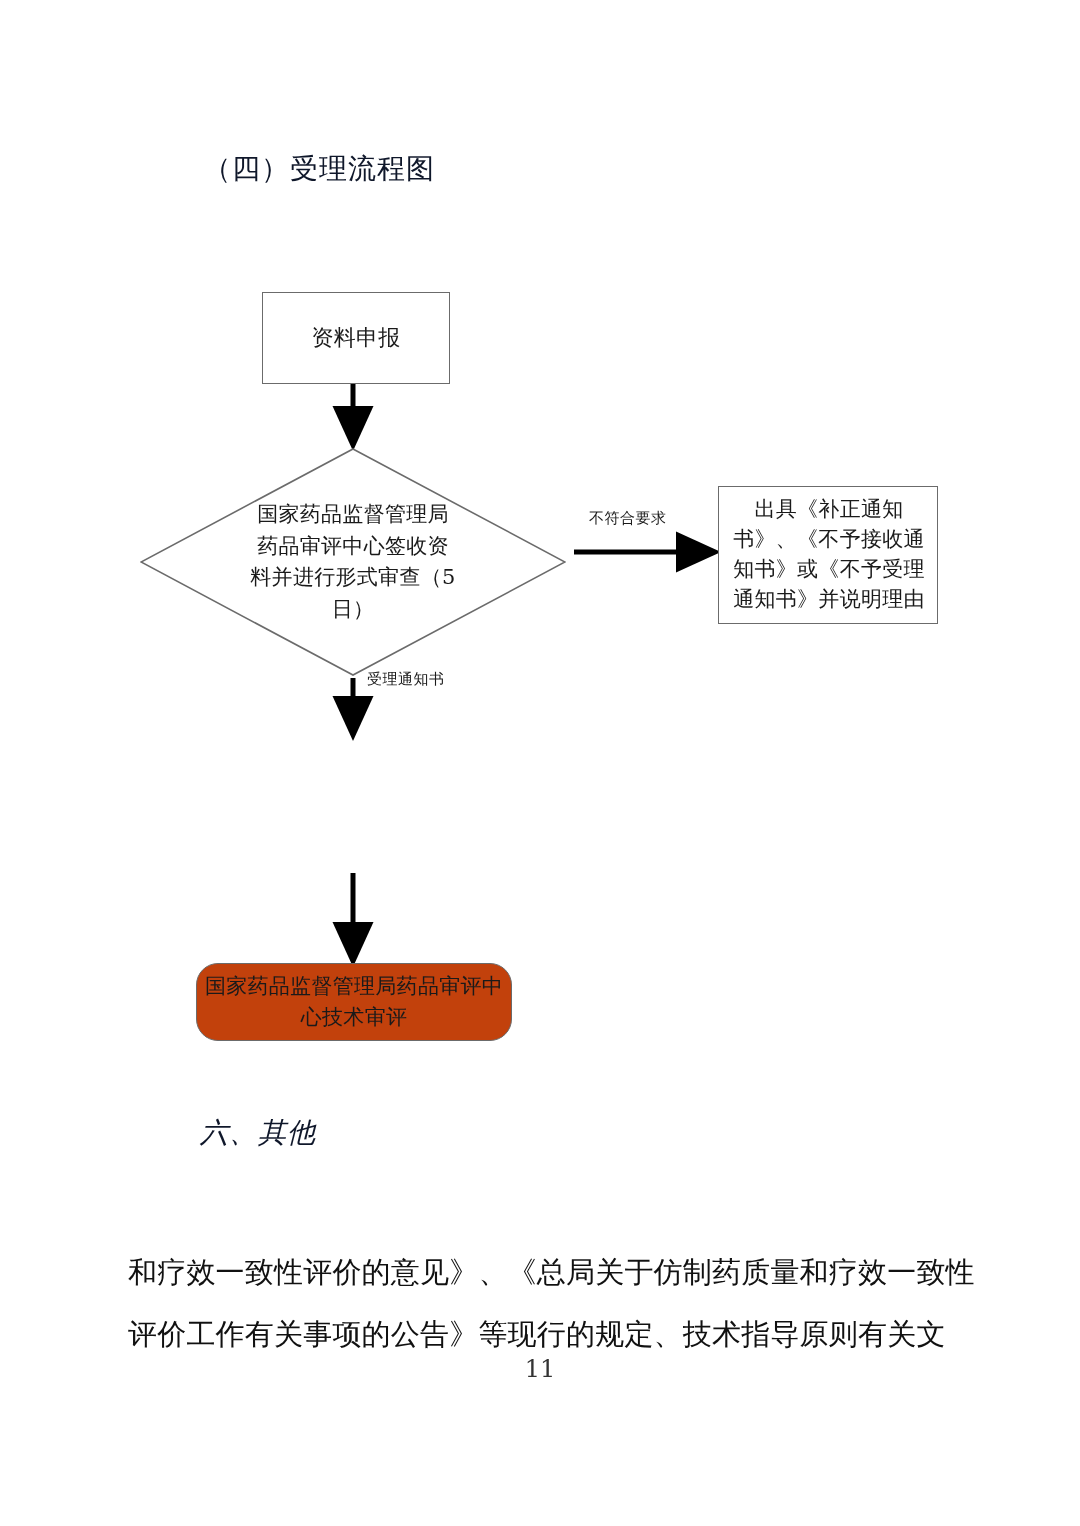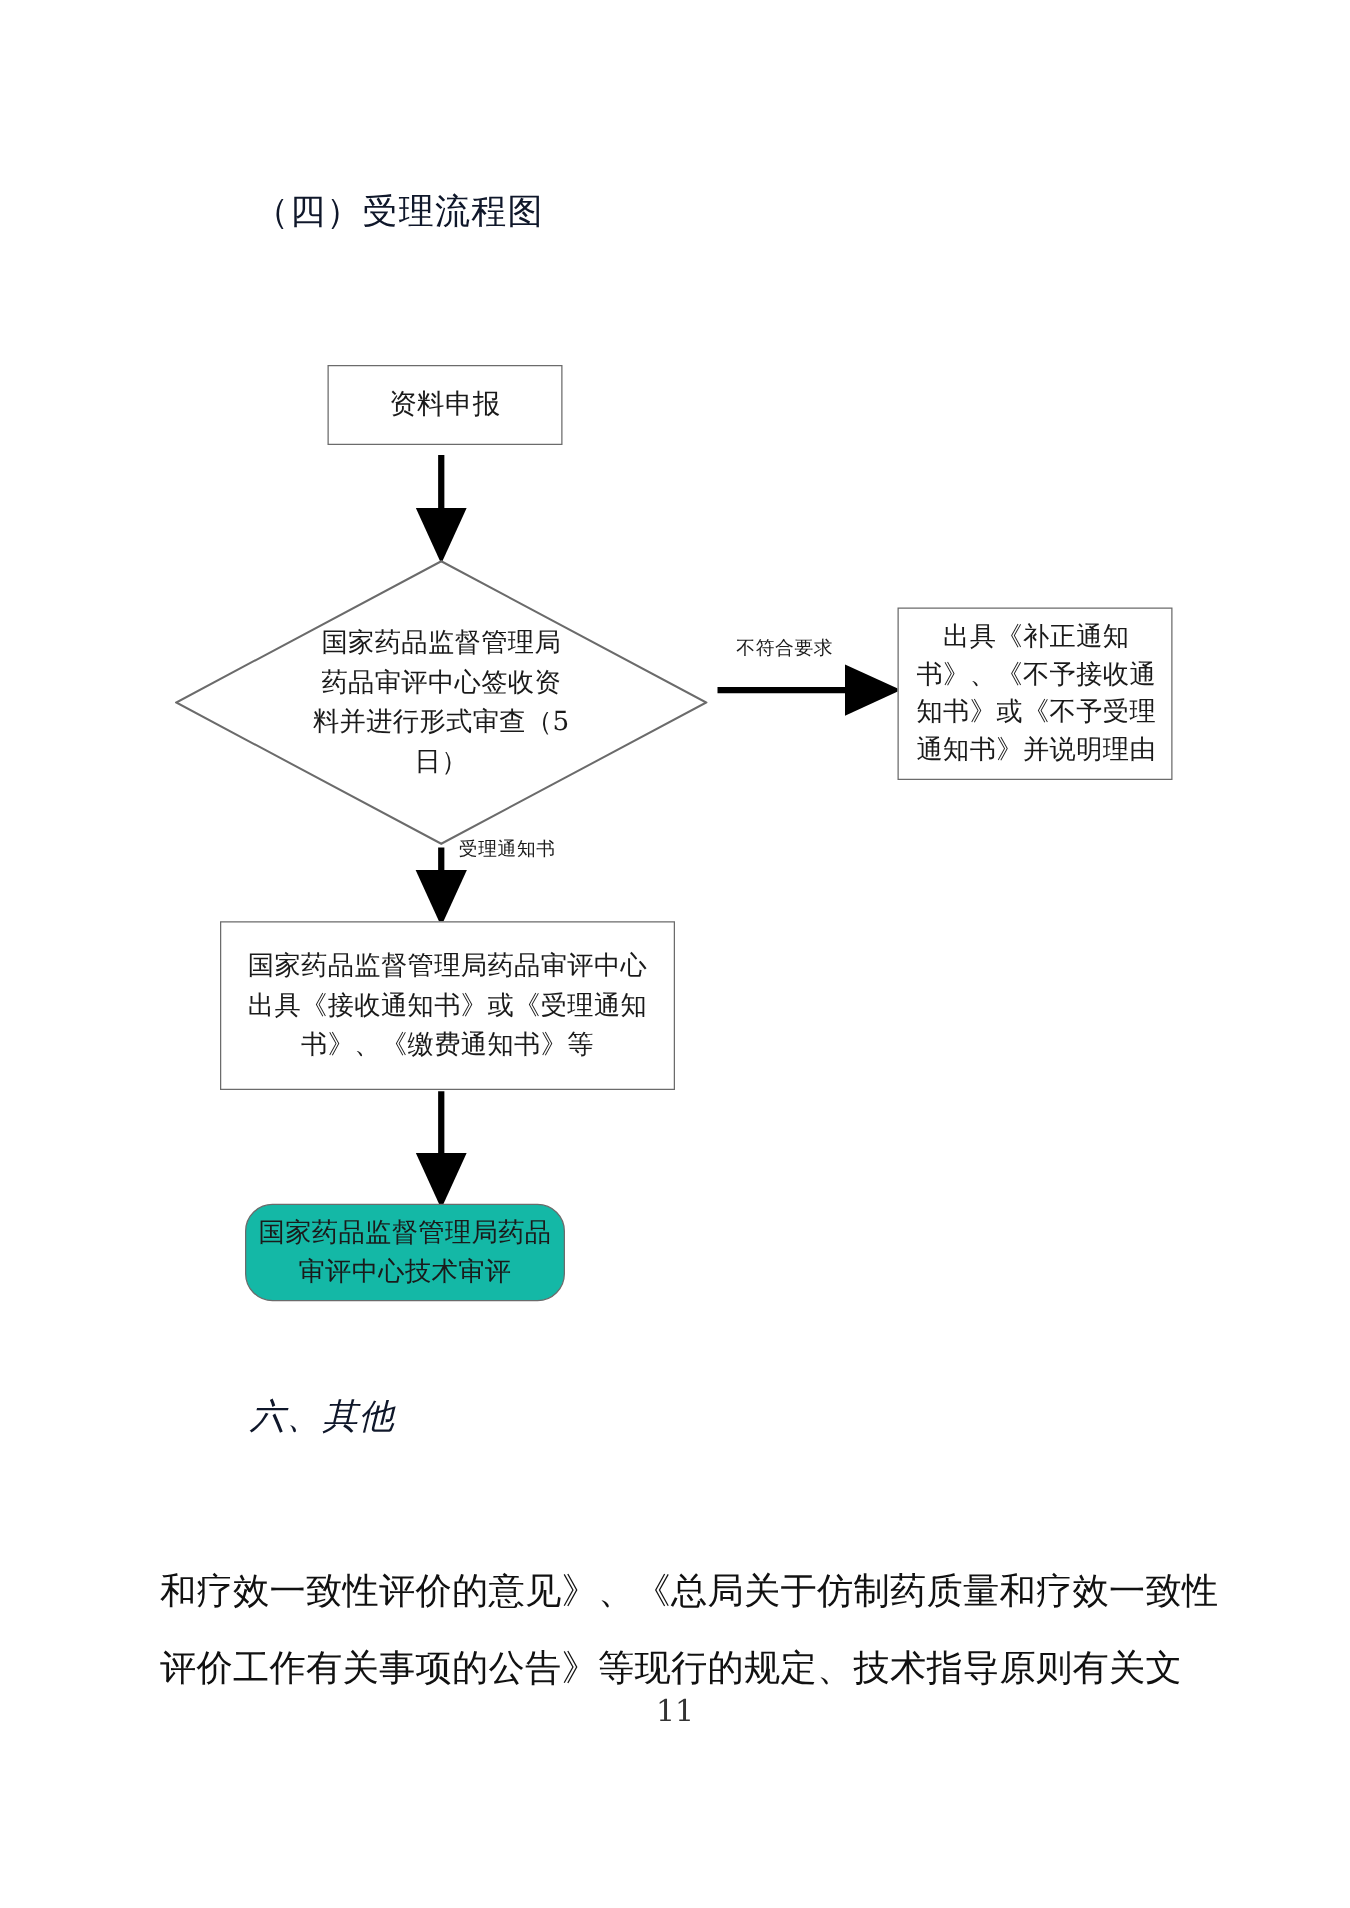--- a/index.html
+++ b/index.html
@@ -77,21 +77,21 @@
   .node-text {
     display: block;
     font-size: 21px;
     line-height: 1.45;
     letter-spacing: 0.3px;
   }
 
   
   #node-submit {
     left: 262px; top: 292px;
-    width: 188px; height: 64px;
+    width: 188px; height: 92px;
   }
   #node-submit .node-text { font-size: 22px; }
 
   
   #node-decision {
     left: 140px; top: 448px;
     width: 426px; height: 228px;
   }
   #node-decision .diamond-shape {
     position: absolute;
@@ -125,24 +125,24 @@
   }
   #node-accept .node-text {
     width: 340px;
     font-size: 21px;
     line-height: 1.5;
   }
 
   
   #node-review {
     left: 196px; top: 963px;
-    width: 256px; height: 78px;
+    width: 316px; height: 78px;
     border: 1.5px solid #6b6b6b;
     border-radius: 22px;
-    background: #14b8a6;
+    background: #c2410c;
   }
   #node-review .node-text {
     font-size: 21px;
     line-height: 1.5;
   }
 
   
   .edge-label {
     position: absolute;
     font-size: 15px;
@@ -194,23 +194,20 @@
       <svg class="diamond-shape" viewBox="0 0 426 228" preserveAspectRatio="none">
         <polygon points="213,1 425,114 213,227 1,114" fill="#ffffff" stroke="#6b6b6b" stroke-width="1.6"></polygon>
       </svg>
       <span class="node-text">国家药品监督管理局药品审评中心签收资料并进行形式审查（5日）</span>
     </div>
 
     <div class="node node-rect" id="node-reject">
       <span class="node-text">出具《补正通知书》、《不予接收通知书》或《不予受理通知书》并说明理由</span>
     </div>
 
-    <div class="node node-rect" id="node-accept">
-      <span class="node-text">国家药品监督管理局药品审评中心出具《接收通知书》或《受理通知书》、《缴费通知书》等</span>
-    </div>
 
     <div class="node" id="node-review">
       <span class="node-text">国家药品监督管理局药品审评中心技术审评</span>
     </div>
 
     <div class="edge-label" id="edge-label-reject">不符合要求</div>
     <div class="edge-label" id="edge-label-pass">受理通知书</div>
   </div>
 
   <div class="heading-1" id="section-heading-other">六、其他</div>

